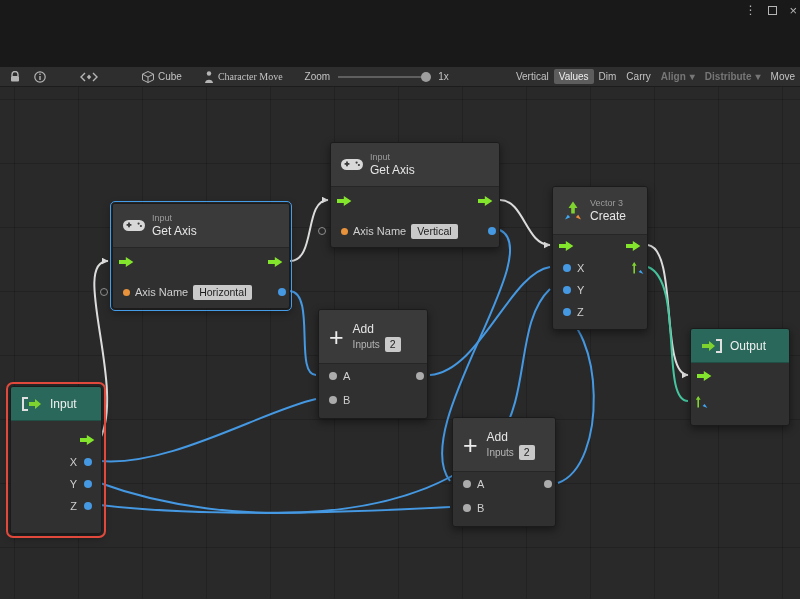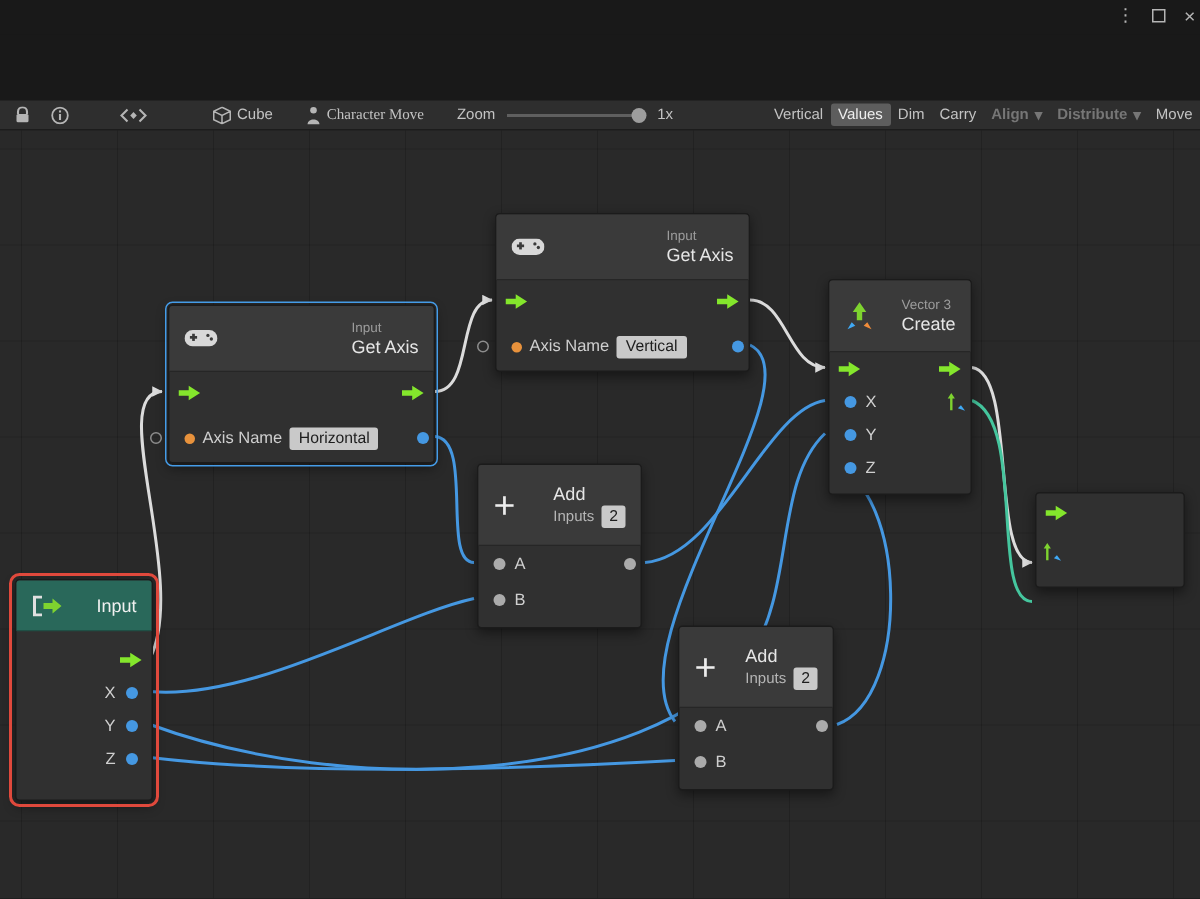--- a/index.html
+++ b/index.html
@@ -38,21 +38,21 @@
   .wire.control { stroke:#dcdcdc; }
   .wire.data { stroke:#4598e2; }
   .wire.vector { stroke:#45c69e; }
 
   
   .node { position:absolute; background:#303030; border:1px solid #1b1b1b; border-radius:3px;
           box-shadow:0 3px 8px rgba(0,0,0,0.45); }
   .node.selected-blue { outline:1px solid #459ce8; outline-offset:1px; }
   .node.selected-red  { outline:2px solid #e0493c; outline-offset:2px; }
   .node-header { background:#3a3a3a; border-bottom:1px solid #262626; border-radius:2px 2px 0 0;
-                 display:flex; align-items:center; gap:7px; padding:0 9px;justify-content:space-between; }
+                 display:flex; align-items:center; gap:7px; padding:0 9px; }
   .node-cat   { font-size:9px; color:#9c9c9c; line-height:11px; }
   .node-title { font-size:12px; color:#e6e6e6; line-height:14px; }
   .row { position:relative; display:flex; align-items:center; padding:0 10px; }
   .gx-header { height:44px; }
   .flow-row { height:28px; }
   .axis-row { height:32px; gap:5px; }
   .port-label { font-size:11px; color:#cfcfcf; }
   .dot { width:8px; height:8px; border-radius:50%; flex:none; }
   .dot.blue { background:#4598e2; }
   .dot.orange { background:#e8923c; width:7px; height:7px; }
@@ -334,20 +334,29 @@
         <span class="dot blue"></span>
         <span class="port-label">Y</span>
       </div>
       <div class="row v3-row">
         <span class="dot blue"></span>
         <span class="port-label">Z</span>
       </div>
     </div>
 
     <div class="node" style="left:690px; top:241px; width:100px; padding-bottom:10px;">
+      <div class="row node-header io-header">
+        <span class="icon">
+          <svg width="22" height="14" viewBox="0 0 22 14">
+              <path d="M1 5 H8 V2 L14 7 8 12 V9 H1 Z" fill="#7ed32f"></path>
+              <path d="M15 1 H20 V13 H15" stroke="#e0e0e0" stroke-width="2" fill="none"></path>
+            </svg>
+        </span>
+        <span class="node-title">Output</span>
+      </div>
       <div class="row out-row">
         <span class="arrow-left icon">
             <svg width="15" height="11" viewBox="0 0 15 11">
               <path d="M0 3.6 H6.8 V0.6 L14.4 5.5 6.8 10.4 V7.4 H0 Z" fill="#84e62c"></path>
             </svg>
           </span>
       </div>
       <div class="row out-row">
         <span class="edge-left icon">
           <svg width="13" height="13" viewBox="0 0 13 13">

